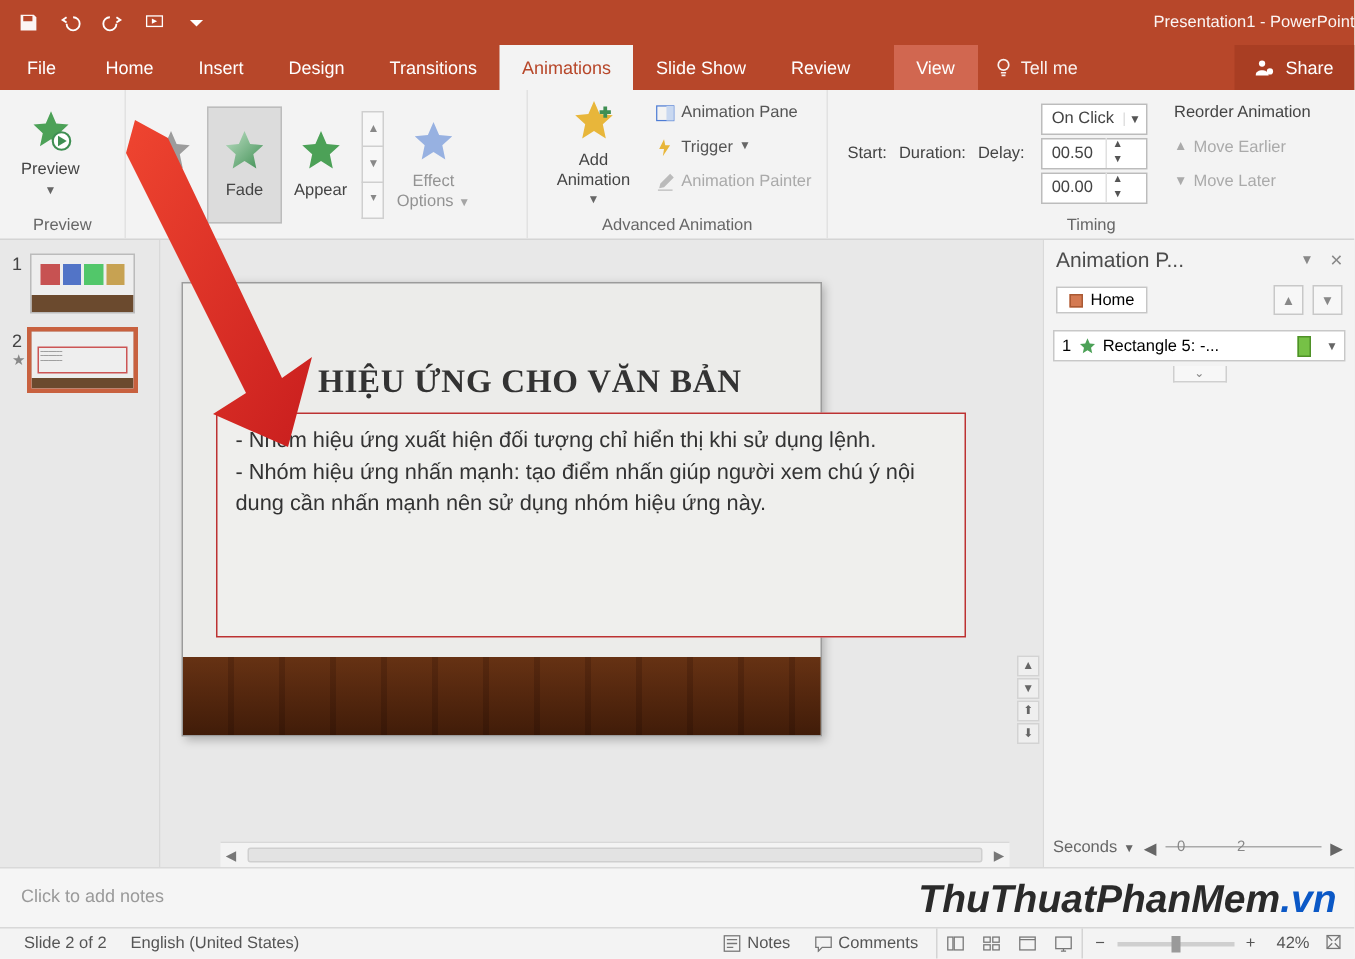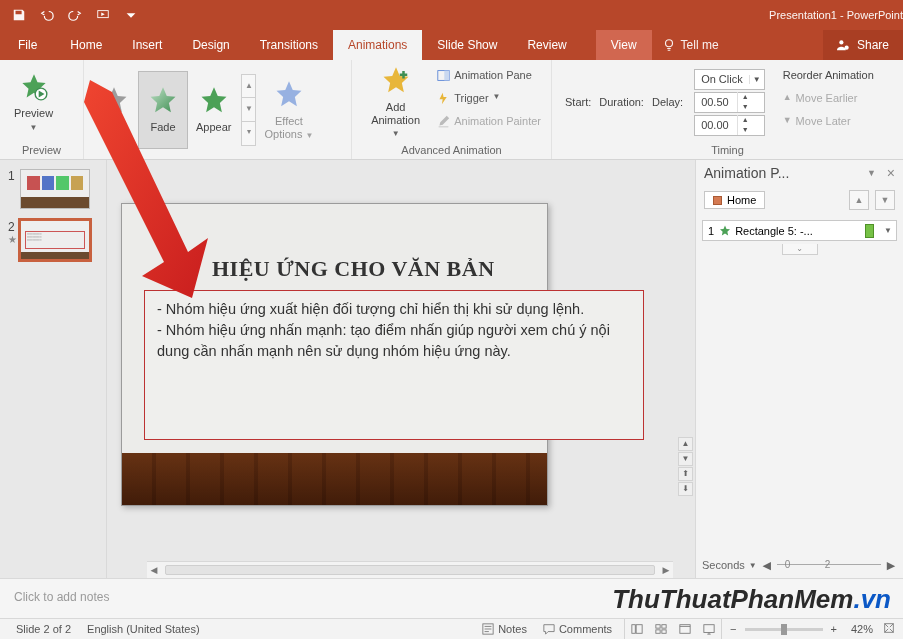--- a/index.html
+++ b/index.html
@@ -68,21 +68,21 @@
 .thumbs{width:107px;background:#e8e8e8;border-right:1px solid #d9d9d9;padding:6px 0;}
 .thumb-wrap{display:flex;gap:4px;padding:3px 6px 8px 8px}
 .thumb-num{font-size:12px;color:#444;width:8px}
 .thumb-star{font-size:10px;color:#888;width:8px}
 .thumb{width:70px;height:40px;background:#fff;border:1px solid #bbb;}
 .thumb.sel{outline:3px solid #c8613f;outline-offset:-1px}
 
 
 .canvas-outer{flex:1;position:relative;background:#e8e8e8;display:flex;flex-direction:column}
 .canvas-scroll{flex:1;overflow:hidden;position:relative}
-.slide{position:absolute;left:14px;top:43px;width:427px;height:303px;background:#ececea;border:1px solid #9b9b9b;box-shadow:2px 2px 6px rgba(0,0,0,.25)}
+.slide{position:absolute;left:14px;top:28px;width:427px;height:303px;background:#ececea;border:1px solid #9b9b9b;box-shadow:2px 2px 6px rgba(0,0,0,.25)}
 .slide-floor{position:absolute;left:0;right:0;bottom:0;height:52px;background:linear-gradient(#6b4a2e,#59381f);background-image:repeating-linear-gradient(90deg,#6b4a2e 0 30px,#5c3d25 30px 34px),linear-gradient(#7a5636,#4d3018);background-blend-mode:overlay}
 .slide-title{position:absolute;left:90px;top:52px;font-family:Georgia,serif;font-size:22px;font-weight:700;color:#333;letter-spacing:.5px}
 .slide-body{position:absolute;left:22px;top:86px;width:500px;height:150px;border:1.5px solid #bc3232;background:#efefed;padding:8px 12px;font-family:Georgia,serif;font-size:14.5px;color:#333;line-height:1.45}
 .hscroll{height:17px;background:#f3f3f3;border-top:1px solid #d8d8d8;margin:0 22px 0 40px;display:flex;align-items:center}
 .hscroll .tr{flex:1;height:10px;background:#e3e3e3;border:1px solid #cfcfcf;border-radius:2px;margin:0 4px}
 .hscroll .ar{width:14px;text-align:center;font-size:9px;color:#777}
 .vscroll-arrows{position:absolute;right:2px;bottom:65px;display:flex;flex-direction:column;gap:1px}
 .vscroll-arrows div{width:15px;height:14px;background:#efefef;border:1px solid #d3d3d3;font-size:8px;text-align:center;line-height:12px;color:#666}
 .notes-bar{height:40px;background:#f5f5f5;border-top:1px solid #d9d9d9;padding:11px 14px;font-size:12px;color:#9a9a9a}
 

